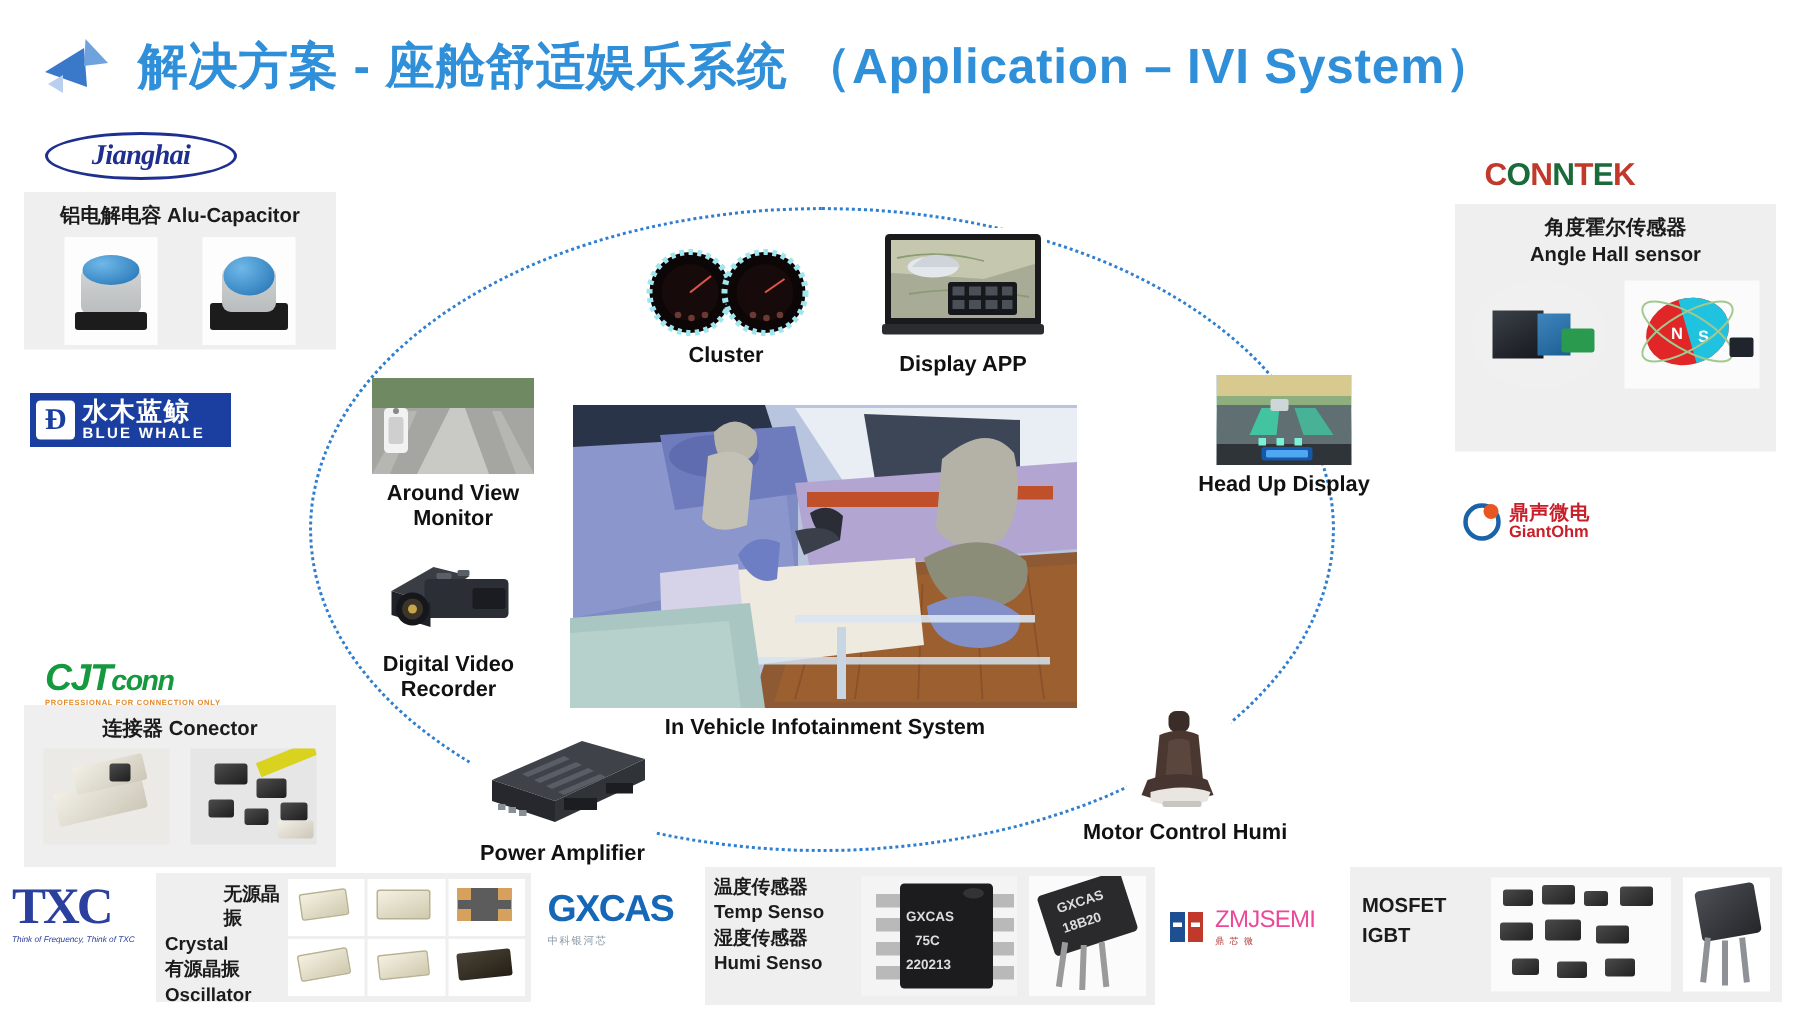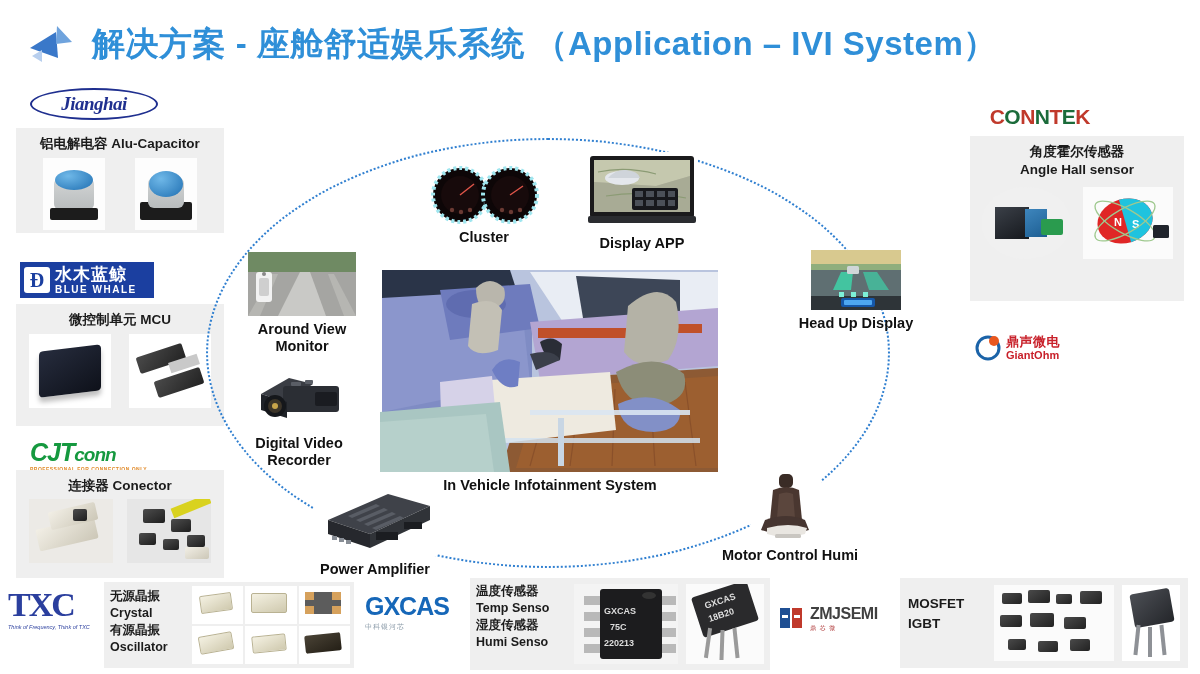--- a/index.html
+++ b/index.html
@@ -81,21 +81,21 @@
   
   #brand-gxcas { left:365px; top:594px; width:118px; height:42px; }
   #brand-gxcas .gx-main { font-family:"Liberation Sans",sans-serif; font-weight:bold;
      font-size:25px; color:#1667b8; letter-spacing:-1px; line-height:1; }
   #brand-gxcas .gx-sub { font-size:7px; color:#8a9aa8; margin-top:3px; letter-spacing:1px;}
 
   
   #brand-zmj { left:780px; top:598px; width:120px; height:40px; display:flex; align-items:center;}
   #brand-zmj .z-mark { width:24px; height:24px; position:relative; }
   #brand-zmj .z-txt { margin-left:6px; line-height:1; }
-  #brand-zmj .z-main { font-size:16px; font-weight:bold; color:#404040; letter-spacing:-0.5px;
+  #brand-zmj .z-main { font-size:16px; font-weight:normal; color:#ec4899; letter-spacing:-0.5px;
      font-family:"Liberation Sans",sans-serif;}
   #brand-zmj .z-sub { font-size:6px; color:#b03a3a; letter-spacing:1px; margin-top:3px;}
 
   
   #brand-conntek { left:978px; top:106px; width:112px; height:30px; }
   #brand-conntek .ct { font-family:"Liberation Sans",sans-serif; font-weight:bold; font-size:21px;
      letter-spacing:-0.5px; line-height:1;text-align:right; }
 
   
   #brand-giant { left:975px; top:330px; width:130px; height:36px; display:flex; align-items:center;}
@@ -183,36 +183,20 @@
   </div>
 
   <div class="brand" id="brand-whale">
     <div class="bw-mark">Ɖ</div>
     <div class="bw-txt">
       <div class="bw-cn">水木蓝鲸</div>
       <div class="bw-en">BLUE WHALE</div>
     </div>
   </div>
 
-  <div class="panel" style="left:16px; top:304px; width:208px; height:122px;">
-    <div class="panel-title">微控制单元 MCU</div>
-    <div class="imgrow" style="margin-top:6px; gap:18px;">
-      <div class="photo" style="width:82px;height:74px;background:#fff;">
-        <div style="position:absolute;left:10px;top:14px;width:62px;height:46px;
-             background:linear-gradient(150deg,#262c3d,#0e111a);
-             transform:skewY(-7deg); border-radius:4px;
-             box-shadow:0 5px 5px rgba(0,0,0,.25);"></div>
-      </div>
-      <div class="photo" style="width:82px;height:74px;background:#fff;">
-        <div class="chipgrey" style="position:absolute;left:8px;top:16px;width:48px;height:17px;transform:rotate(-18deg);"></div>
-        <div class="chipgrey" style="position:absolute;left:26px;top:40px;width:48px;height:17px;transform:rotate(-18deg);"></div>
-        <div style="position:absolute;left:40px;top:24px;width:30px;height:11px;background:#c9c9c9;transform:rotate(-18deg);"></div>
-      </div>
-    </div>
-  </div>
 
   <div class="brand" id="brand-cjt">
     <div class="cjt-main">CJT<span class="sm">conn</span></div>
     <div class="cjt-sub">PROFESSIONAL FOR CONNECTION ONLY</div>
   </div>
 
   <div class="panel" style="left:16px; top:470px; width:208px; height:108px;">
     <div class="panel-title">连接器 Conector</div>
     <div class="imgrow" style="margin-top:5px; gap:14px;">
       <div class="photo" style="width:84px;height:64px;background:#eceae6;">
@@ -473,21 +457,21 @@
     <div class="clabel wrap" style="margin-top:0;">Recorder</div>
   </div>
 
   <div class="brand" id="brand-txc">
     <div class="txc-main">TXC</div>
     <div class="txc-sub">Think of Frequency, Think of TXC</div>
   </div>
 
   <div class="panel" style="left:104px; top:582px; width:250px; height:86px; display:flex;">
     <div style="width:84px; padding:4px 0 0 6px;">
-      <div class="panel-title left small" style="padding-top:2px;">无源晶振</div>
+      <div class="panel-title left small" style="padding-top:2px;margin-left:39px;">无源晶振</div>
       <div class="panel-title left small" style="padding-top:1px;">Crystal</div>
       <div class="panel-title left small" style="padding-top:1px;">有源晶振</div>
       <div class="panel-title left small" style="padding-top:1px;">Oscillator</div>
     </div>
     <div style="flex:1; display:grid; grid-template-columns:repeat(3,1fr); grid-template-rows:1fr 1fr; gap:2px; padding:4px;">
       <div class="photo" style="background:#fff;">
         <div class="xtal" style="position:absolute;left:8px;top:8px;width:32px;height:18px;transform:rotate(-8deg);"></div>
       </div>
       <div class="photo" style="background:#fff;">
         <div class="xtal" style="position:absolute;left:6px;top:7px;width:36px;height:20px;"></div>

